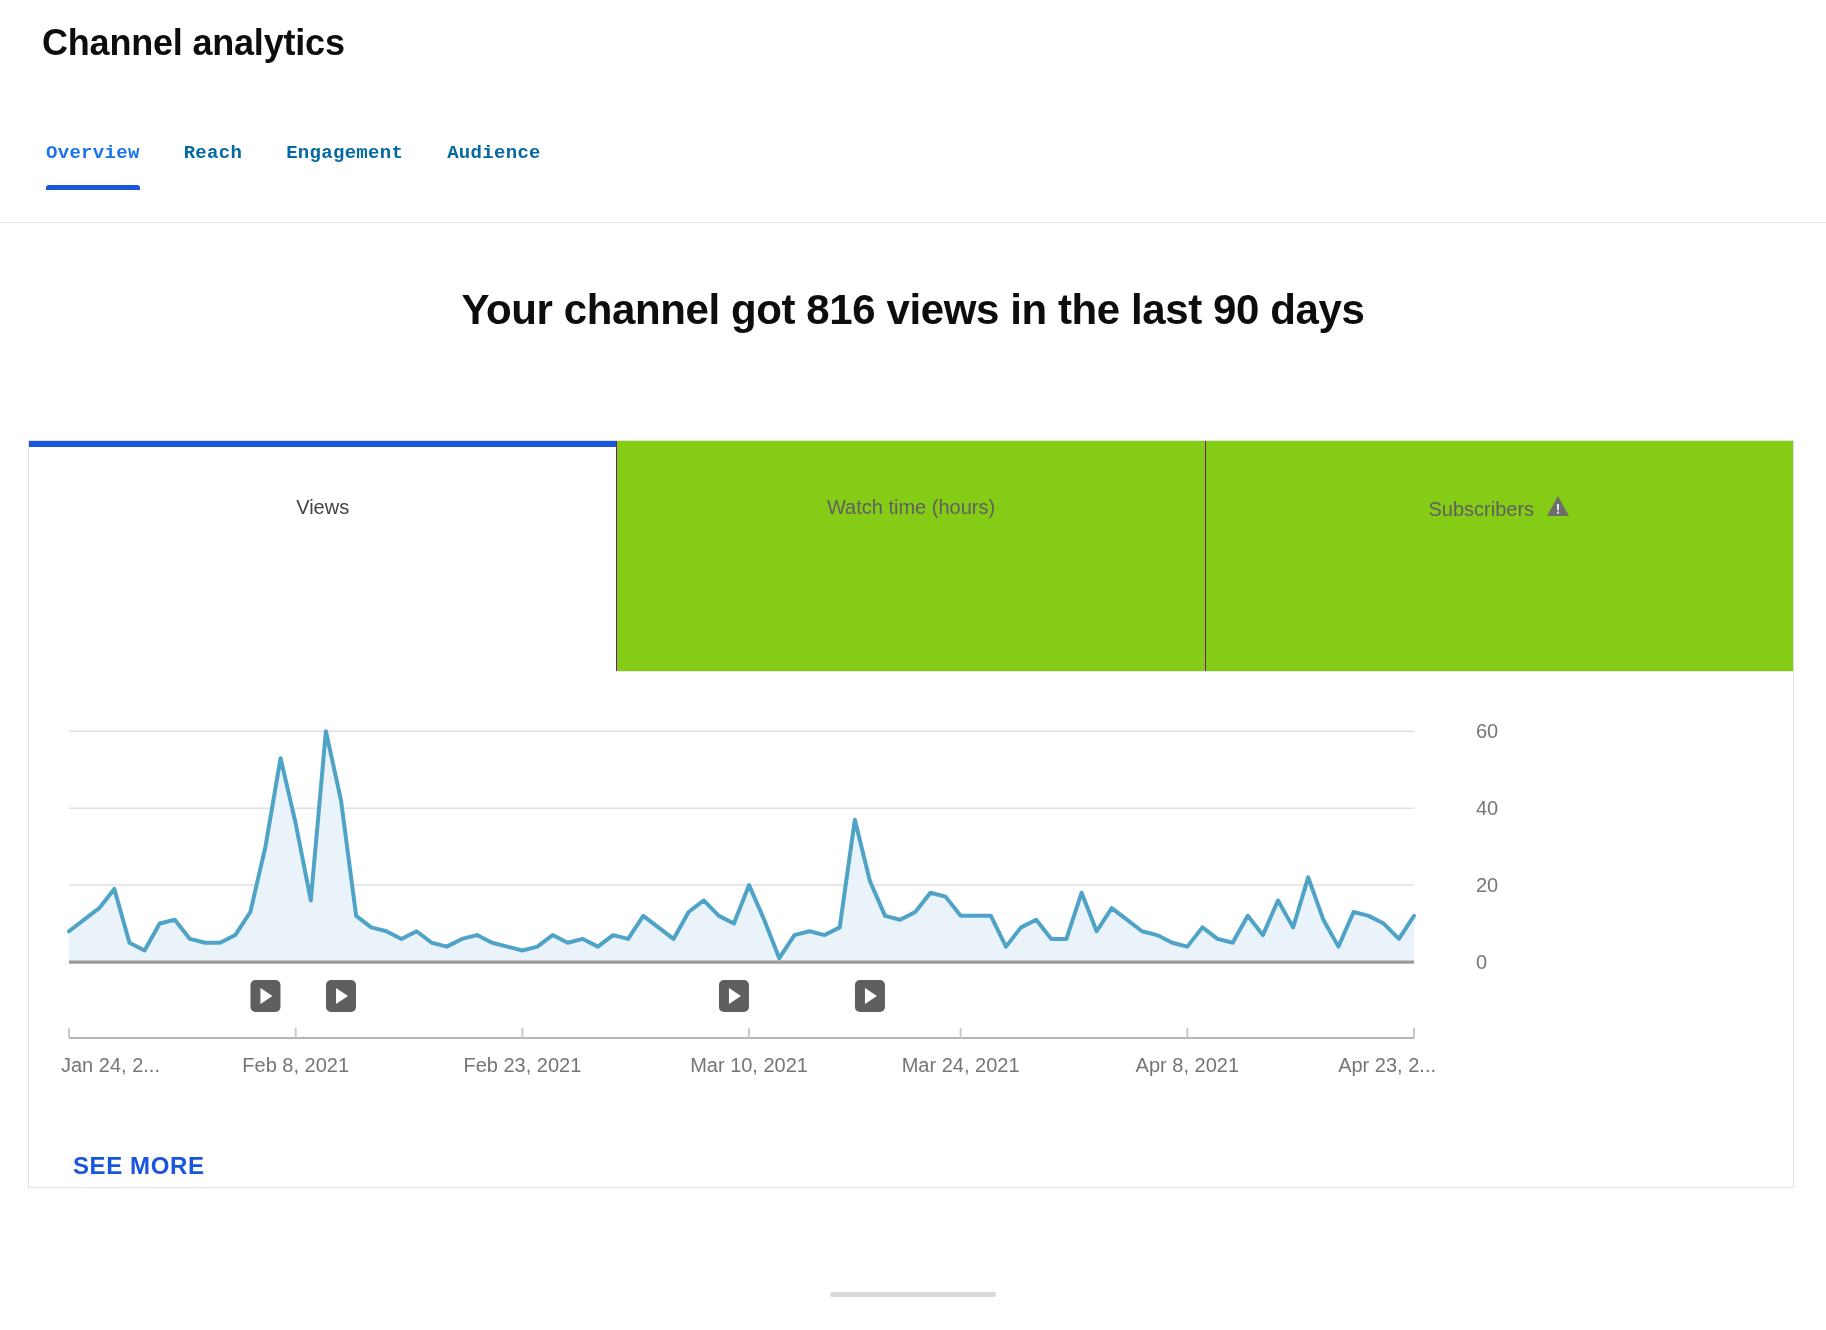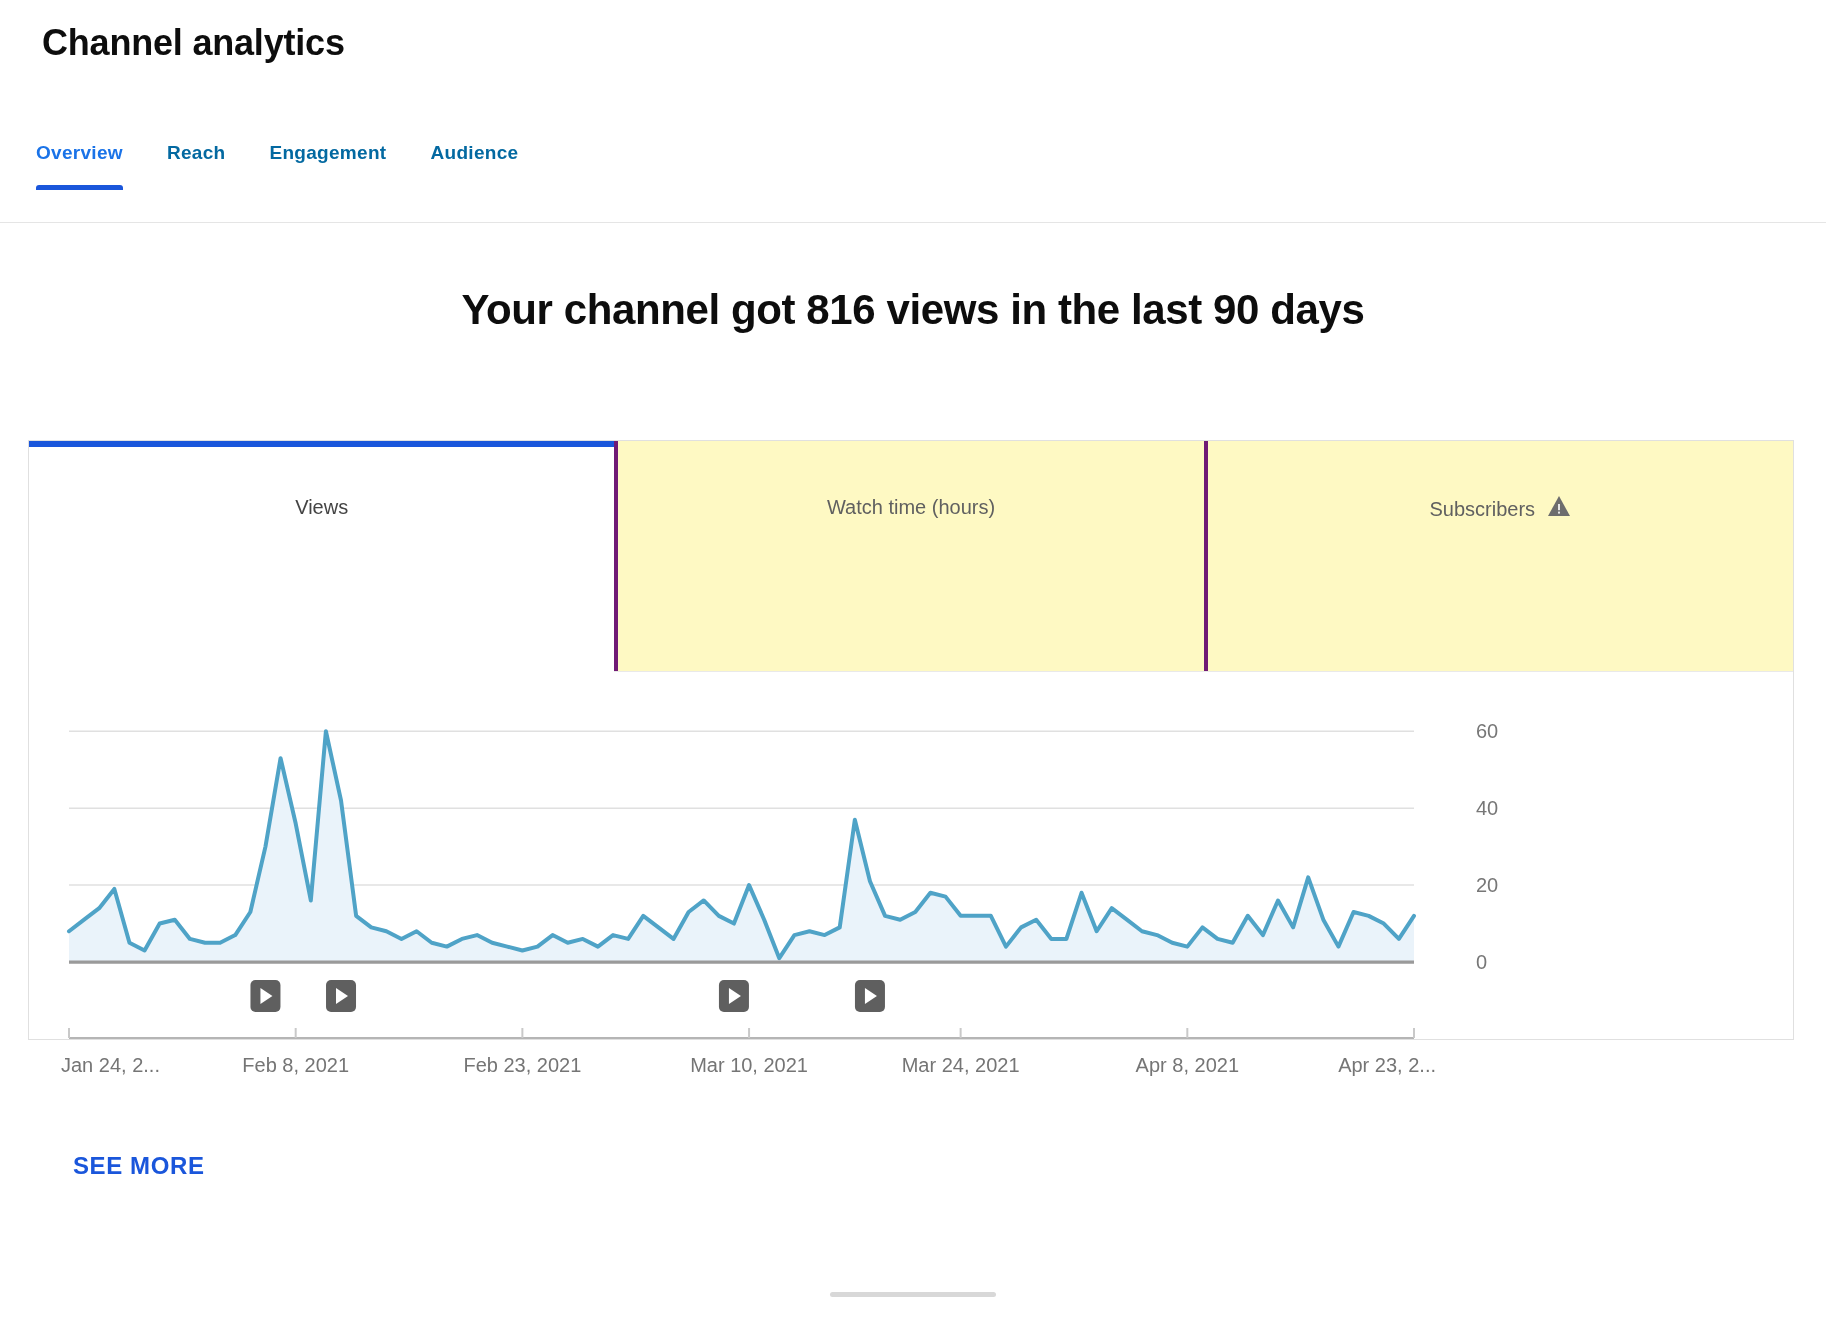--- a/index.html
+++ b/index.html
@@ -22,25 +22,26 @@
     left: 42px;
     top: 22px;
     font-size: 36px;
     font-weight: bold;
     letter-spacing: -0.2px;
     color: #0d0d0d;
   }
 
   .tabs {
     position: absolute;
-    left: 36px;
+    left: 46px;
     top: 142px;
     display: flex;
     align-items: flex-end;
     gap: 0px;
+    font-family: Liberation Mono, monospace;
   }
   .tab {
     position: relative;
     padding: 0 22px 26px 22px;
     font-size: 19px;
     font-weight: bold;
     color: #0369a1;
     letter-spacing: 0.3px;
     cursor: pointer;
     white-space: nowrap;
@@ -77,36 +78,36 @@
     letter-spacing: -0.4px;
     color: #0d0d0d;
   }
 
   
   .card {
     position: absolute;
     left: 28px;
     top: 440px;
     width: 1766px;
-    height: 600px;
+    height: 748px;
     border: 1px solid #e0e0e0;
     background: #ffffff;
     box-sizing: border-box;
   }
 
   .metrics {
     display: flex;
     height: 230px;
     border-bottom: 1px solid #e9e9e9;
   }
   .metric {
     flex: 1 1 0;
     position: relative;
-    background: #fef9c3;
-    border-left: 4px solid #701a75;
+    background: #84cc16;
+    border-left: 1px solid #701a75;
     box-sizing: border-box;
     padding-top: 54px;
     text-align: center;
     cursor: pointer;
   }
   .metric:first-child { border-left: none; }
   .metric.active {
     background: #ffffff;
     border-bottom: none;
   }

